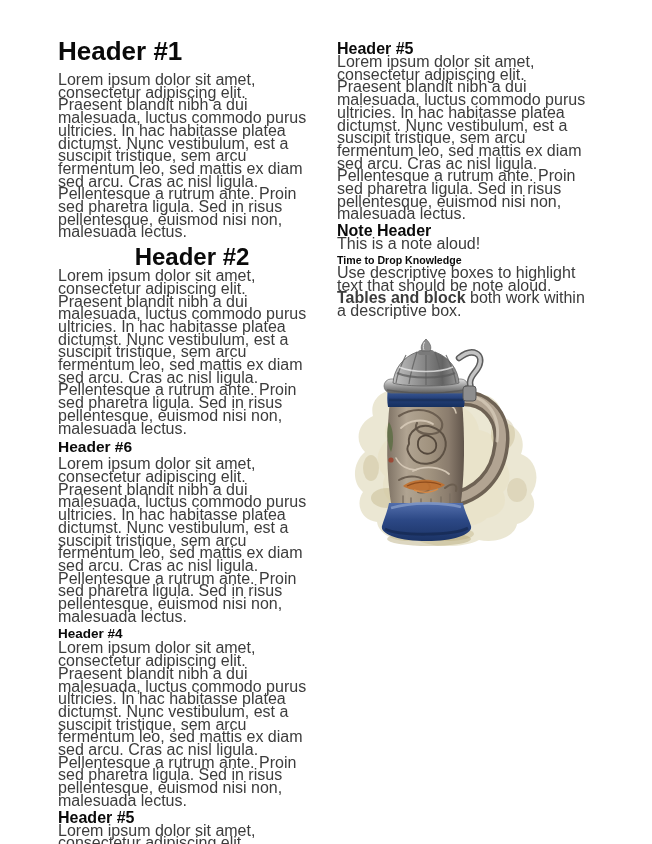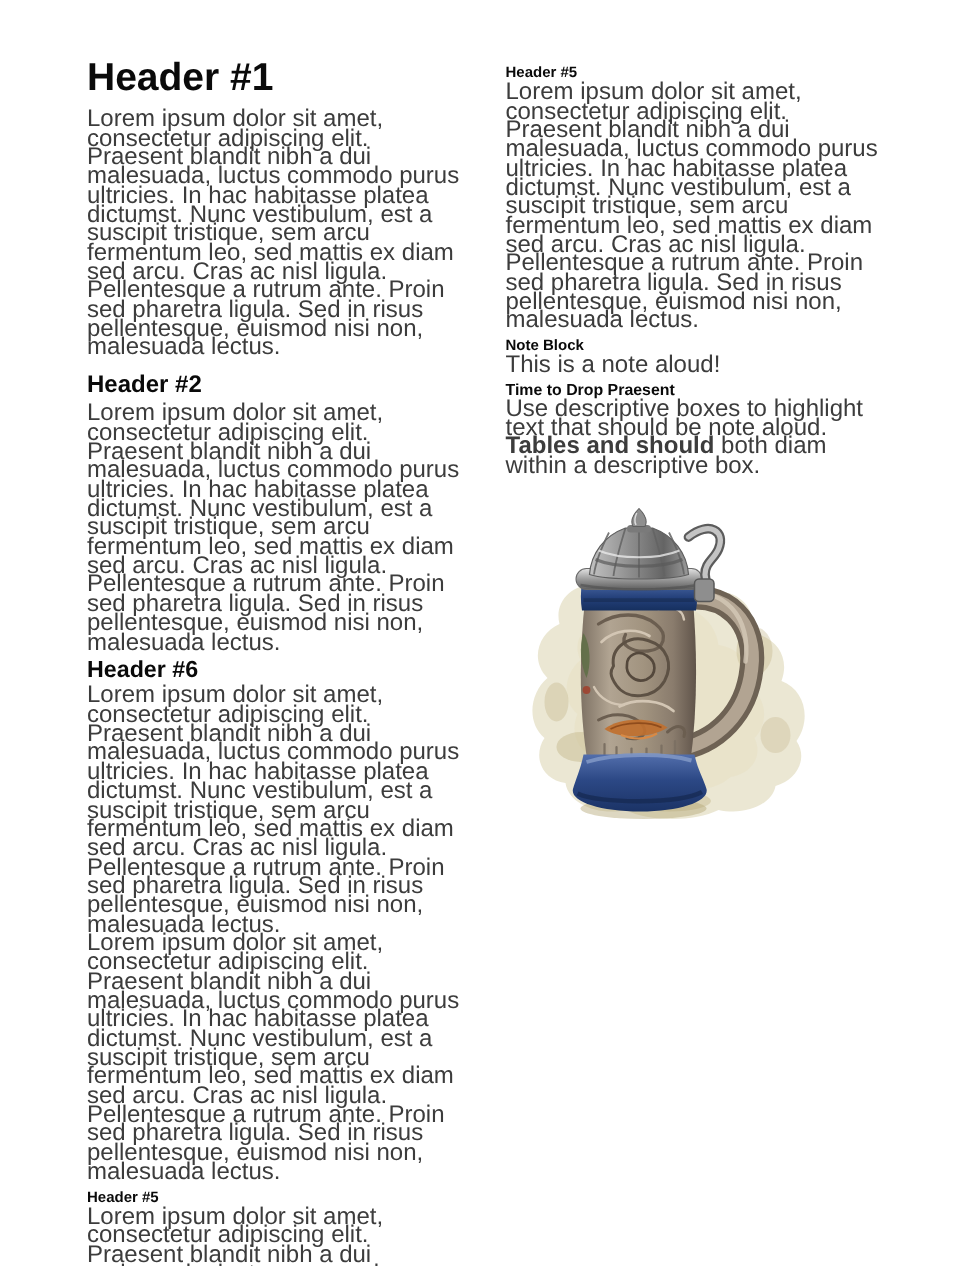--- a/index.html
+++ b/index.html
@@ -26,24 +26,24 @@
     font-size: 16px;
     line-height: 12.7px;
     color: #3c3c3c;
   }
   h1, h2, h3, h4, h5, h6 {
     color: #0a0a0a;
     font-weight: 700;
     letter-spacing: 0;
   }
   h1 { font-size: 26px;   line-height: 30px;   margin: 0 0 8px 0; }
-  h2 { font-size: 16px;   line-height: 23px;   margin: 6px 0 2px 0; }
+  h2 { font-size: 24px;   line-height: 23px;   margin: 6px 0 2px 16px; text-align: center; }
   h3 { font-size: 15.5px; line-height: 18px;   margin: 3px 0 2px 0; }
   h4 { font-size: 13.5px; line-height: 15px;   margin: 3px 0 1px 0; }
-  h5 { font-size: 10px; line-height: 13px;   margin: 3px 0 1px 0; }
+  h5 { font-size: 16px; line-height: 13px;   margin: 3px 0 1px 0; }
   h6 { font-size: 10.6px; line-height: 12px;   margin: 3px 0 1px 0; }
   .col-right h5.first { margin-top: 6px; }
   strong { font-weight: 700; }
 
   .illustration {
     margin: 20px 0 0 14px;
     width: 190px; height: 212px;
   }
 </style>
 </head>
@@ -54,36 +54,37 @@
   <div class="col col-left">
     <h1>Header #1</h1>
     <p class="body-text">Lorem ipsum dolor sit amet, consectetur adipiscing elit. Praesent blandit nibh a dui malesuada, luctus commodo purus ultricies. In hac habitasse platea dictumst. Nunc vestibulum, est a suscipit tristique, sem arcu fermentum leo, sed mattis ex diam sed arcu. Cras ac nisl ligula. Pellentesque a rutrum ante. Proin sed pharetra ligula. Sed in risus pellentesque, euismod nisi non, malesuada lectus.</p>
 
     <h2>Header #2</h2>
     <p class="body-text">Lorem ipsum dolor sit amet, consectetur adipiscing elit. Praesent blandit nibh a dui malesuada, luctus commodo purus ultricies. In hac habitasse platea dictumst. Nunc vestibulum, est a suscipit tristique, sem arcu fermentum leo, sed mattis ex diam sed arcu. Cras ac nisl ligula. Pellentesque a rutrum ante. Proin sed pharetra ligula. Sed in risus pellentesque, euismod nisi non, malesuada lectus.</p>
 
     <h3>Header #6</h3>
     <p class="body-text">Lorem ipsum dolor sit amet, consectetur adipiscing elit. Praesent blandit nibh a dui malesuada, luctus commodo purus ultricies. In hac habitasse platea dictumst. Nunc vestibulum, est a suscipit tristique, sem arcu fermentum leo, sed mattis ex diam sed arcu. Cras ac nisl ligula. Pellentesque a rutrum ante. Proin sed pharetra ligula. Sed in risus pellentesque, euismod nisi non, malesuada lectus.</p>
 
+    <h4>Header #4</h4>
     <p class="body-text">Lorem ipsum dolor sit amet, consectetur adipiscing elit. Praesent blandit nibh a dui malesuada, luctus commodo purus ultricies. In hac habitasse platea dictumst. Nunc vestibulum, est a suscipit tristique, sem arcu fermentum leo, sed mattis ex diam sed arcu. Cras ac nisl ligula. Pellentesque a rutrum ante. Proin sed pharetra ligula. Sed in risus pellentesque, euismod nisi non, malesuada lectus.</p>
 
     <h5>Header #5</h5>
     <p class="body-text">Lorem ipsum dolor sit amet, consectetur adipiscing elit. Praesent blandit nibh a dui malesuada, luctus commodo purus ultricies. In hac habitasse platea dictumst. Nunc vestibulum, est a suscipit tristique, sem arcu fermentum leo, sed mattis ex diam sed arcu. Cras ac nisl ligula. Pellentesque a rutrum ante. Proin sed pharetra ligula. Sed in risus pellentesque, euismod nisi non, malesuada lectus.</p>
   </div>
 
   <div class="col col-right">
     <h5 class="first">Header #5</h5>
     <p class="body-text">Lorem ipsum dolor sit amet, consectetur adipiscing elit. Praesent blandit nibh a dui malesuada, luctus commodo purus ultricies. In hac habitasse platea dictumst. Nunc vestibulum, est a suscipit tristique, sem arcu fermentum leo, sed mattis ex diam sed arcu. Cras ac nisl ligula. Pellentesque a rutrum ante. Proin sed pharetra ligula. Sed in risus pellentesque, euismod nisi non, malesuada lectus.</p>
 
-    <h5>Note Block</h5>
+    <h5>Note Header</h5>
     <p class="body-text">This is a note aloud!</p>
 
-    <h6>Time to Drop Praesent</h6>
+    <h6>Time to Drop Knowledge</h6>
     <p class="body-text">Use descriptive boxes to highlight text that should be note aloud.</p>
-    <p class="body-text"><strong>Tables and should</strong><span> both diam within a descriptive box.</span></p>
+    <p class="body-text"><strong>Tables and block</strong><span> both work within a descriptive box.</span></p>
 
     <div class="illustration">
       <svg width="190" height="212" viewBox="0 0 190 212" xmlns="http://www.w3.org/2000/svg">
         <defs>
           <linearGradient id="gBody" x1="0" y1="0" x2="1" y2="0">
             <stop offset="0" stop-color="#7e7264"></stop>
             <stop offset="0.25" stop-color="#b1a492"></stop>
             <stop offset="0.55" stop-color="#a1937f"></stop>
             <stop offset="0.8" stop-color="#8a7c6d"></stop>
             <stop offset="1" stop-color="#60544a"></stop>

